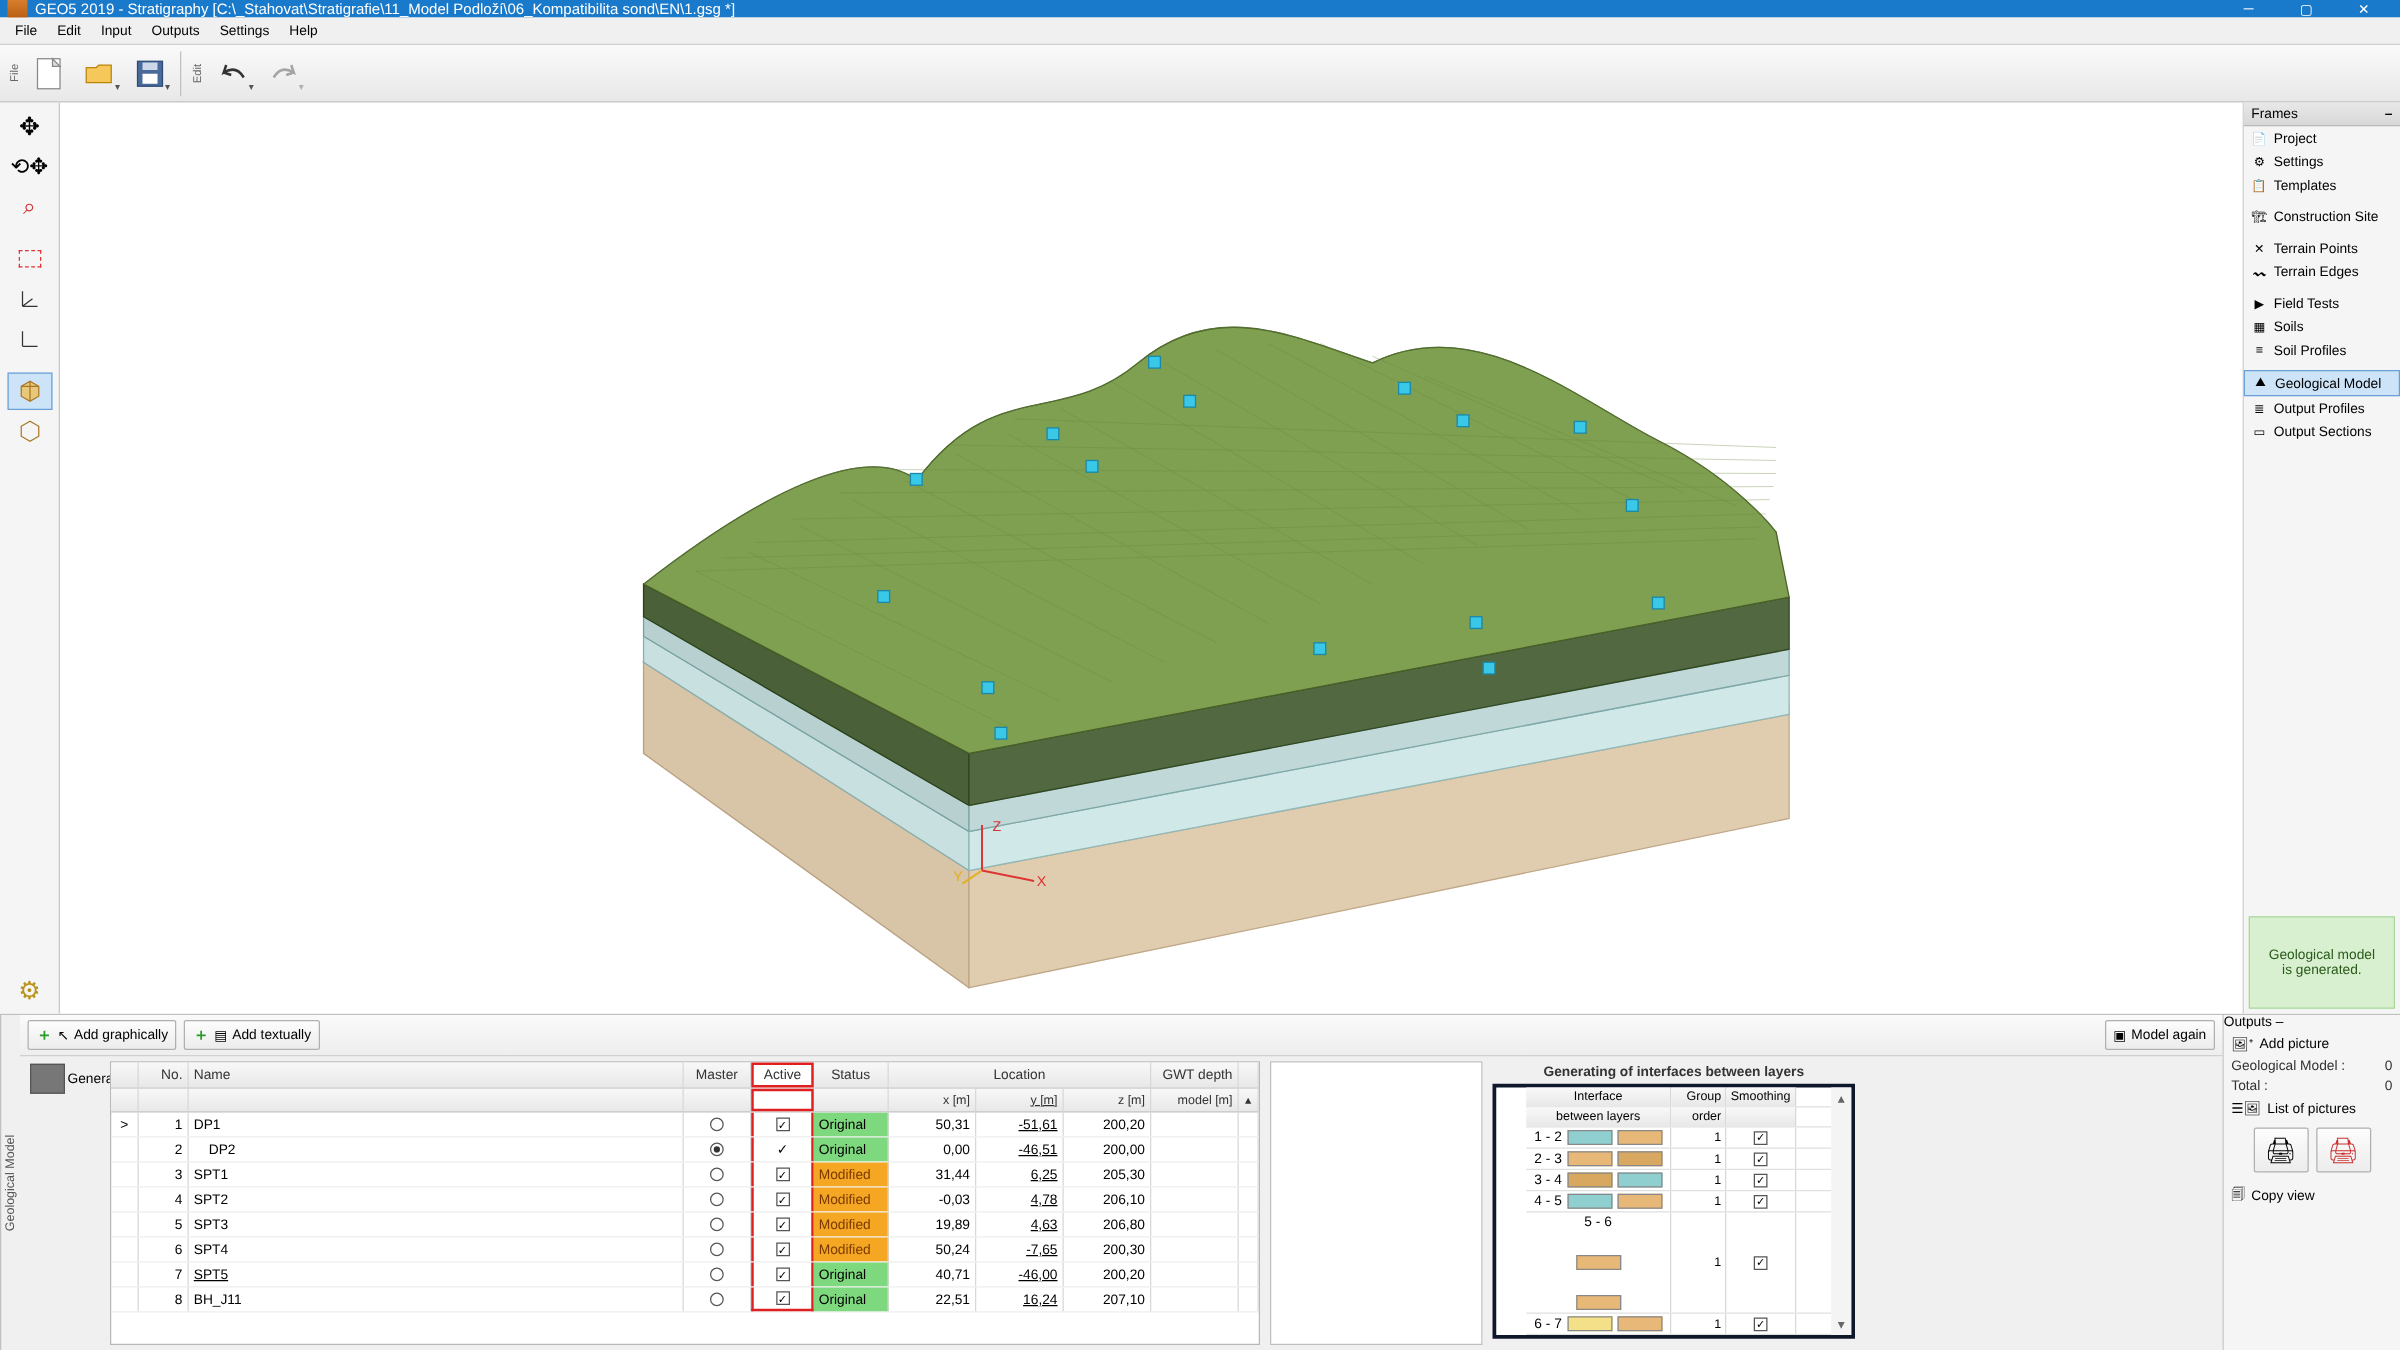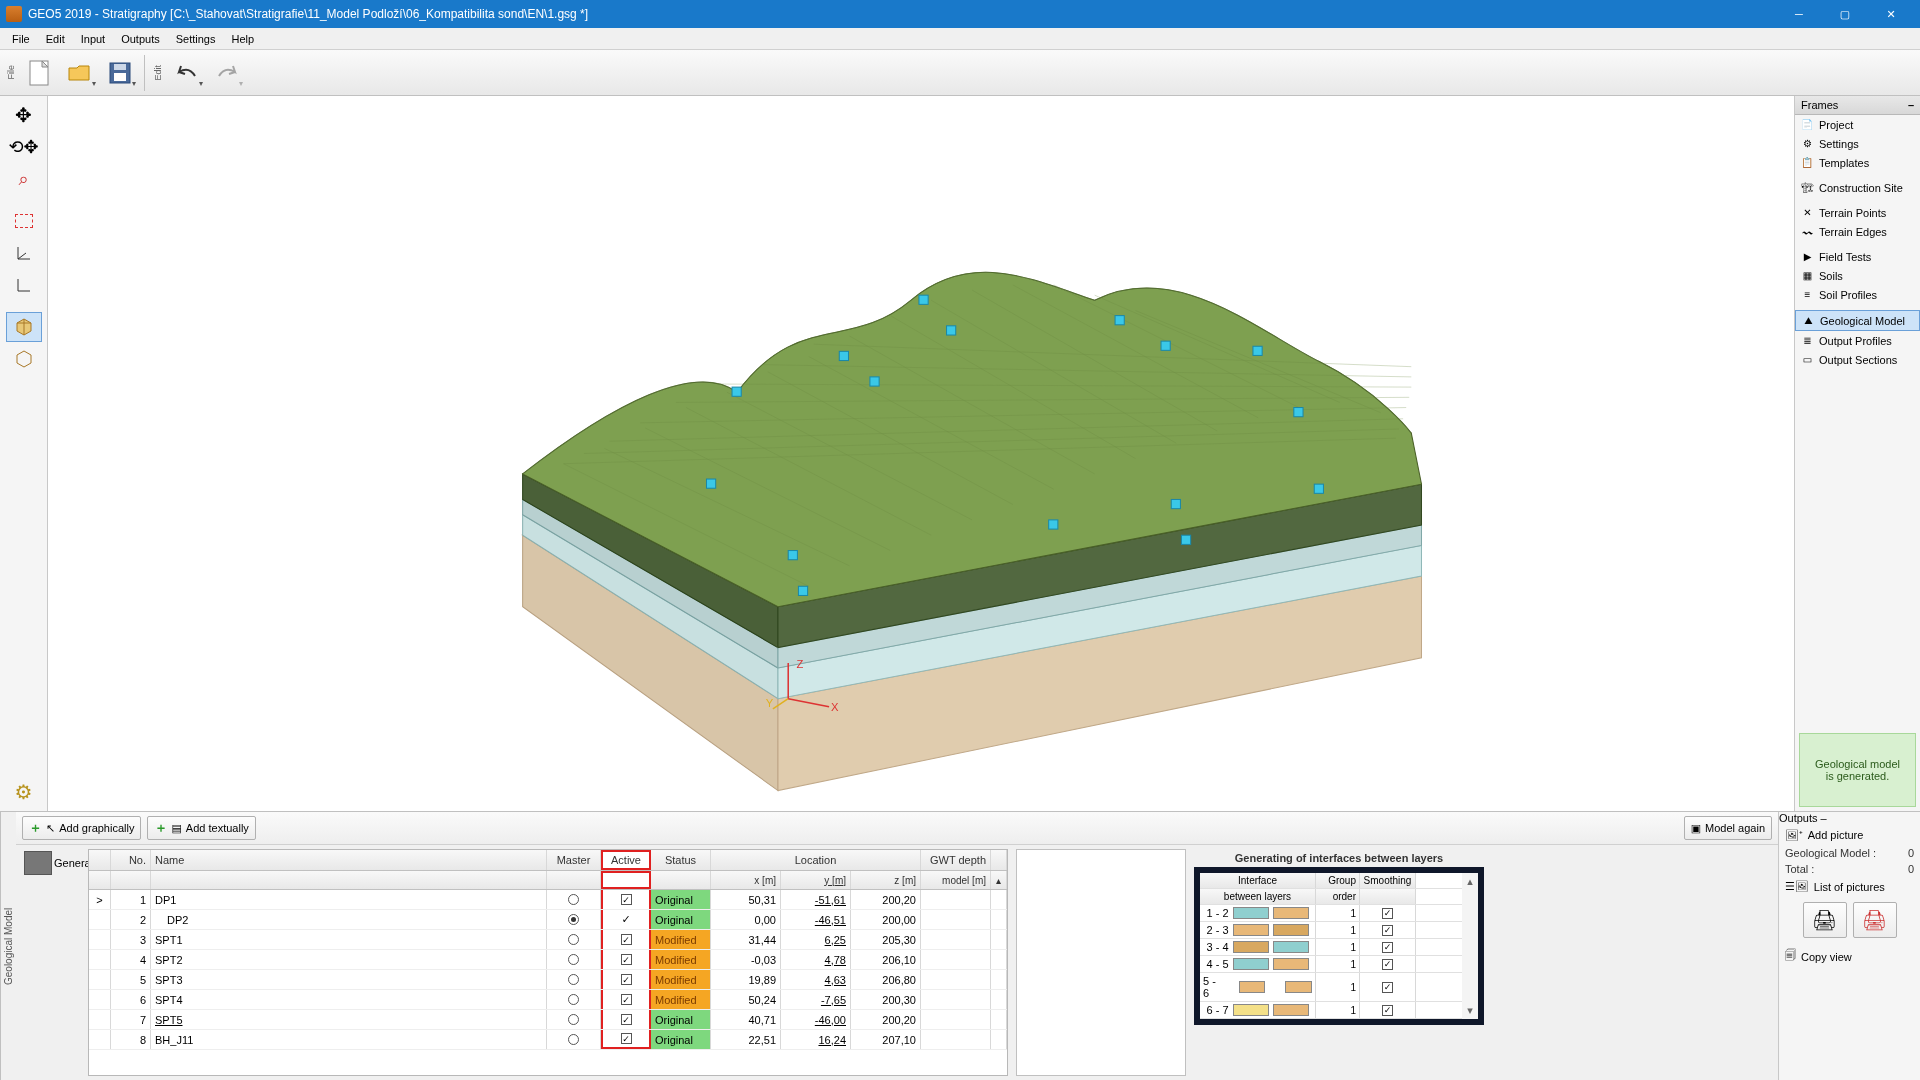--- a/index.html
+++ b/index.html
@@ -1,19 +1,19 @@
 <!DOCTYPE html>
 <html><head>
 <meta charset="utf-8">
 <style>
 * { box-sizing: border-box; margin: 0; padding: 0; font-family: "Segoe UI", Tahoma, sans-serif; font-size: 11px; }
 body { background: #f0f0f0; width: 1920px; height: 1080px; overflow: hidden; display: flex; flex-direction: column; }
 
 
-.titlebar { background: #1979ca; color: #fff; height: 28px; display: flex; align-items: center; padding: 0 6px; }
+.titlebar { background: #1979ca; color: #fff; height: 14px; display: flex; align-items: center; padding: 0 6px; }
 .titlebar .app-icon { width: 16px; height: 16px; background: linear-gradient(#d97f2e,#b85e12); margin-right: 6px; border-radius: 2px; }
 .titlebar .title { flex: 1; font-size: 12px; }
 .titlebar .win-btn { width: 46px; height: 30px; display: flex; align-items: center; justify-content: center; color: #fff; cursor: pointer; }
 
 
 .menubar { background: #f0f0f0; border-bottom: 1px solid #d0d0d0; height: 22px; display: flex; align-items: center; padding: 0 4px; }
 .menubar .menu-item { padding: 2px 8px; cursor: pointer; }
 
 
 .toolbar { background: linear-gradient(#fafafa,#e8e8e8); border-bottom: 1px solid #c0c0c0; height: 46px; display: flex; align-items: center; padding: 0 4px; gap:4px;}
@@ -78,21 +78,21 @@
 .radio { width:11px; height:11px; border:1px solid #555; border-radius:50%; display:inline-block;}
 .radio.checked::after { content:""; display:block; width:5px; height:5px; background:#333; border-radius:50%; margin:2px;}
 .chk { width:11px; height:11px; border:1px solid #555; display:inline-flex; align-items:center; justify-content:center; font-size:9px; background:#fff;}
 
 
 .preview-box { flex:0 0 170px; border:1px solid #c0c0c0; background:#fff;}
 
 
 .iface-wrap { flex:0 0 290px; display:flex; flex-direction:column; align-items:center;}
 .iface-title { font-size:11px; padding:3px 0; font-weight:bold; color:#333;}
-.iface-table { border:6px solid #0f172a; background:#fff; width:100%; display:flex;}
+.iface-table { border:3px solid #0f172a; background:#fff; width:100%; display:flex;padding-left:24px;}
 .iface-table .body{flex:1;}
 .irow { display:flex; border-bottom:1px solid #e0e0e0;}
 .ith, .itd { border-right:1px solid #d8d8d8; display:flex; align-items:center; justify-content:center; padding:2px 3px; font-size:10px;}
 .ith { background:linear-gradient(#f8f8f8,#e8e8e8);}
 .icol-int{width:116px;} .icol-grp{width:44px; justify-content:flex-end;} .icol-sm{width:56px;}
 .swatch { width:36px; height:12px; border:1px solid #888;}
 .iscroll{width:16px; background:#f4f4f4; display:flex; flex-direction:column; justify-content:space-between; align-items:center; padding:2px 0; font-size:8px; color:#666;}
 
 
 .outputs-panel { width:142px; background:#f5f5f5; border-left:1px solid #c8c8c8; display:flex; flex-direction:column;}
@@ -568,21 +568,21 @@
                     <span>4 - 5</span>
                     <span class="swatch" style="background:#8fcfcf"></span>
                     <span class="swatch" style="background:#e8b878"></span>
                   </div>
                   <div class="itd icol-grp">1</div>
                   <div class="itd icol-sm">
                     <span class="chk">✓</span>
                   </div>
                 </div>
                 <div class="irow">
-                  <div class="itd icol-int" style="gap:20px;">
+                  <div class="itd icol-int" style="gap:20px;flex-direction:column;">
                     <span>5 - 6</span>
                     <span class="swatch" style="background:#e8b878"></span>
                     <span class="swatch" style="background:#e8b878"></span>
                   </div>
                   <div class="itd icol-grp">1</div>
                   <div class="itd icol-sm">
                     <span class="chk">✓</span>
                   </div>
                 </div>
                 <div class="irow">

